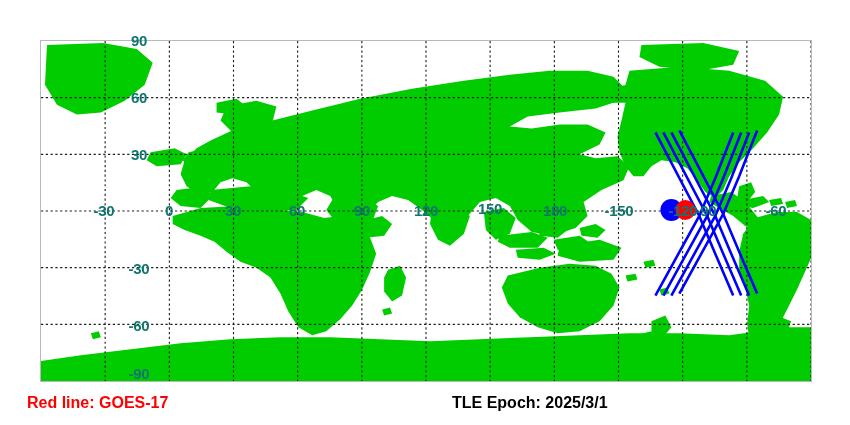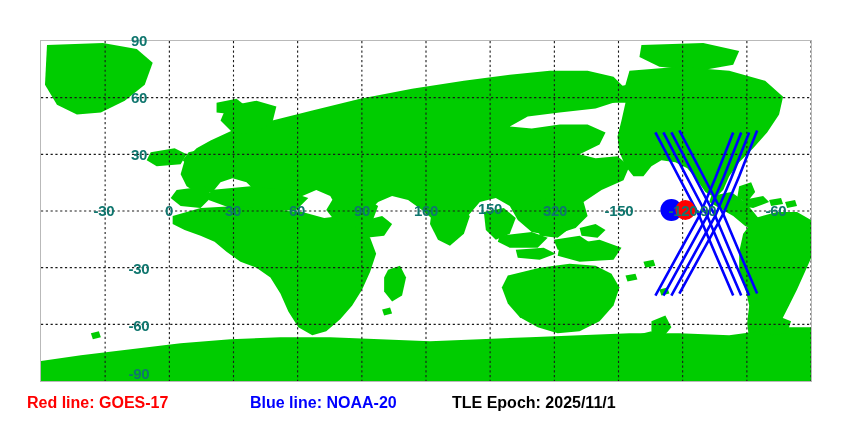--- a/index.html
+++ b/index.html
@@ -182,34 +182,33 @@
       <circle cx="632" cy="170" r="11" fill="#0000ff"></circle>
       <circle cx="646" cy="170" r="10" fill="#ff0000"></circle>
     </svg>
   </div>
 
   <div class="glabel" style="left:104px;top:210px;">-30</div>
   <div class="glabel" style="left:169px;top:210px;">0</div>
   <div class="glabel" style="left:233px;top:210px;">30</div>
   <div class="glabel" style="left:297px;top:210px;">60</div>
   <div class="glabel" style="left:362px;top:210px;">90</div>
-  <div class="glabel" style="left:426px;top:210px;">160</div>
+  <div class="glabel" style="left:426px;top:210px;">120</div>
   <div class="glabel" style="left:490px;top:208px;">150</div>
-  <div class="glabel" style="left:555px;top:210px;">320</div>
+  <div class="glabel" style="left:555px;top:210px;">180</div>
   <div class="glabel" style="left:619px;top:210px;">-150</div>
   <div class="glabel" style="left:683px;top:210px;text-align:center;">-120</div>
   <div class="glabel" style="left:706px;top:210px;">-90</div>
   <div class="glabel" style="left:776px;top:210px;">-60</div>
 
   <div class="glabel" style="left:139px;top:40px;">90</div>
   <div class="glabel" style="left:139px;top:97px;">60</div>
   <div class="glabel" style="left:139px;top:154px;">30</div>
   <div class="glabel" style="left:139px;top:268px;">-30</div>
   <div class="glabel" style="left:139px;top:325px;">-60</div>
   <div class="glabel" style="left:139px;top:373px;">-90</div>
 
   <div id="legend">
     <div class="legend-item" id="legend-red">Red line: GOES-17</div>
-    <div class="legend-item" id="legend-blue">Blue line: NOAA-20</div>
-    <div class="legend-item" id="legend-epoch">TLE Epoch: 2025/11/1</div>
+    <div class="legend-item" id="legend-epoch">TLE Epoch: 2025/3/1</div>
   </div>
 
 </div>
 
 </body></html>

